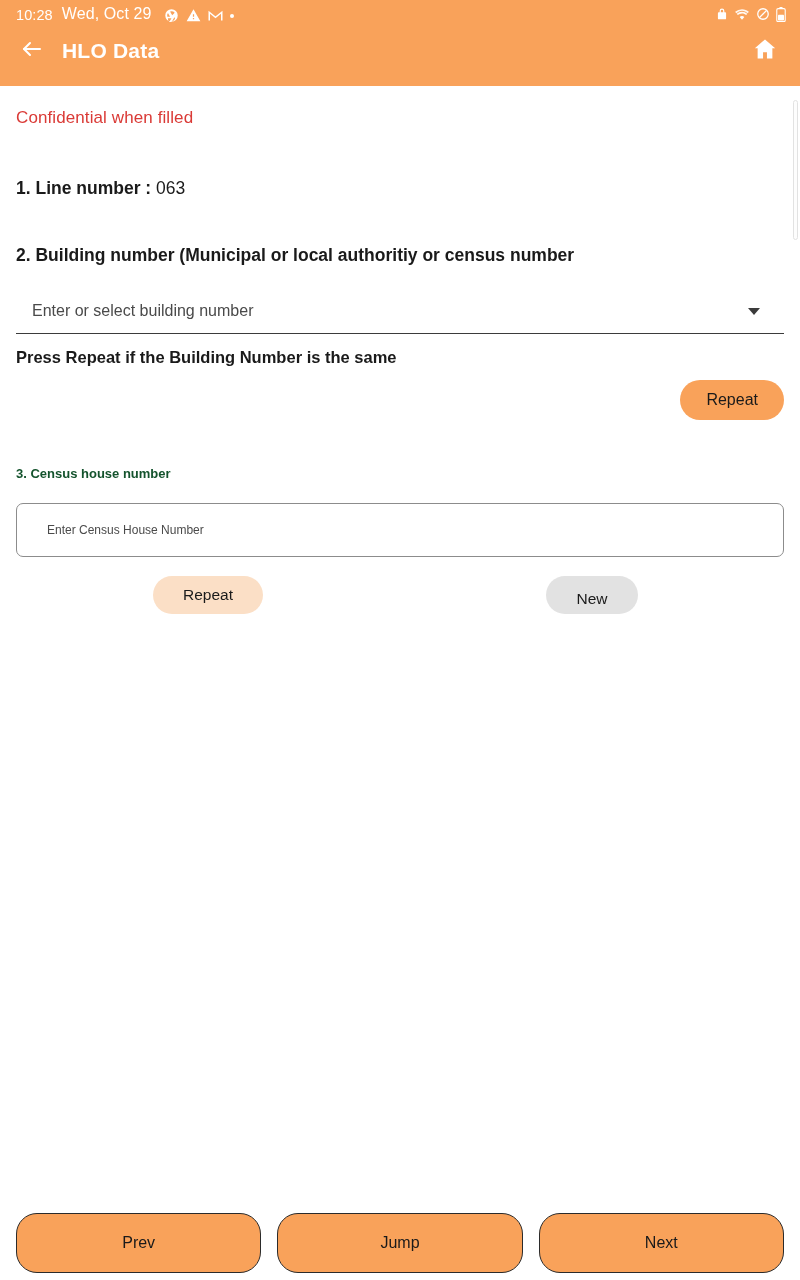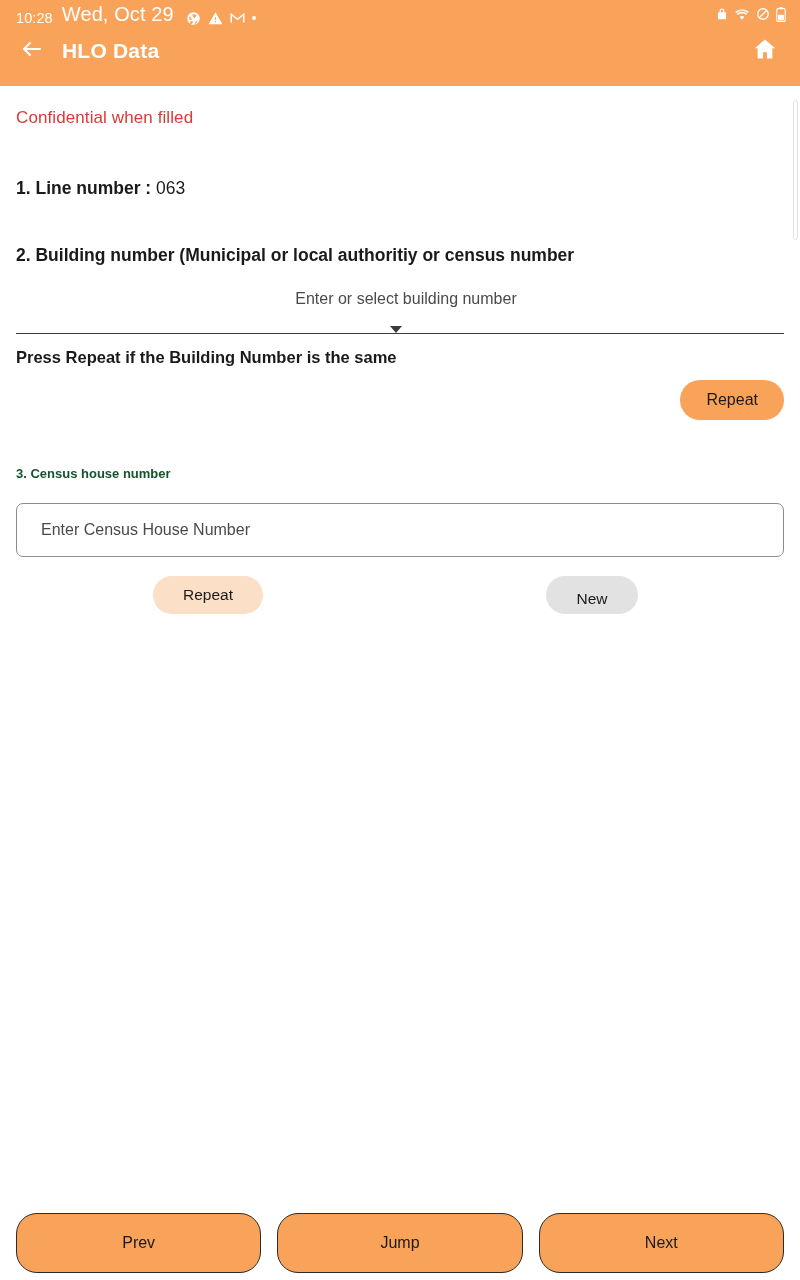--- a/index.html
+++ b/index.html
@@ -30,21 +30,21 @@
     align-items: flex-end;
     gap: 9px;
     flex: 1;
   }
   .status-time {
     font-size: 14.5px;
     letter-spacing: 0.1px;
     color: #ffffff;
   }
   .status-date {
-    font-size: 20px;
+    font-size: 16px;
     letter-spacing: 0.1px;
     color: #ffffff;
   }
   .status-icons-left {
     display: flex;
     align-items: center;
     gap: 7px;
     margin-left: 3px;
   }
   .status-right {
@@ -134,21 +134,20 @@
 
   .dropdown {
     margin-top: 23px;
     height: 44px;
     display: flex;
     align-items: center;
     justify-content: space-between;
     border-bottom: 1.5px solid #3b3b3b;
     padding: 0 4px 0 16px;
     cursor: pointer;
-    flex-direction: column;
   }
   .dropdown-placeholder {
     font-size: 16px;
     color: #4a4a4a;
   }
   .caret {
     width: 0; height: 0;
     border-left: 6px solid transparent;
     border-right: 6px solid transparent;
     border-top: 7px solid #3b3b3b;
@@ -188,22 +187,22 @@
     color: #14532d;
   }
 
   .text-input {
     margin-top: 22px;
     width: 100%;
     height: 54px;
     border: 1.2px solid #8c8c8c;
     border-radius: 7px;
     background: #ffffff;
-    padding: 0 24px;
-    font-size: 16px;
+    padding: 0 30px;
+    font-size: 12px;
     font-family: "Liberation Sans", sans-serif;
     color: #1a1a1a;
   }
   .text-input::placeholder { color: #4a4a4a; }
 
   .dual-row {
     display: flex;
     margin-top: 19px;
     padding: 0 0px;
   }

